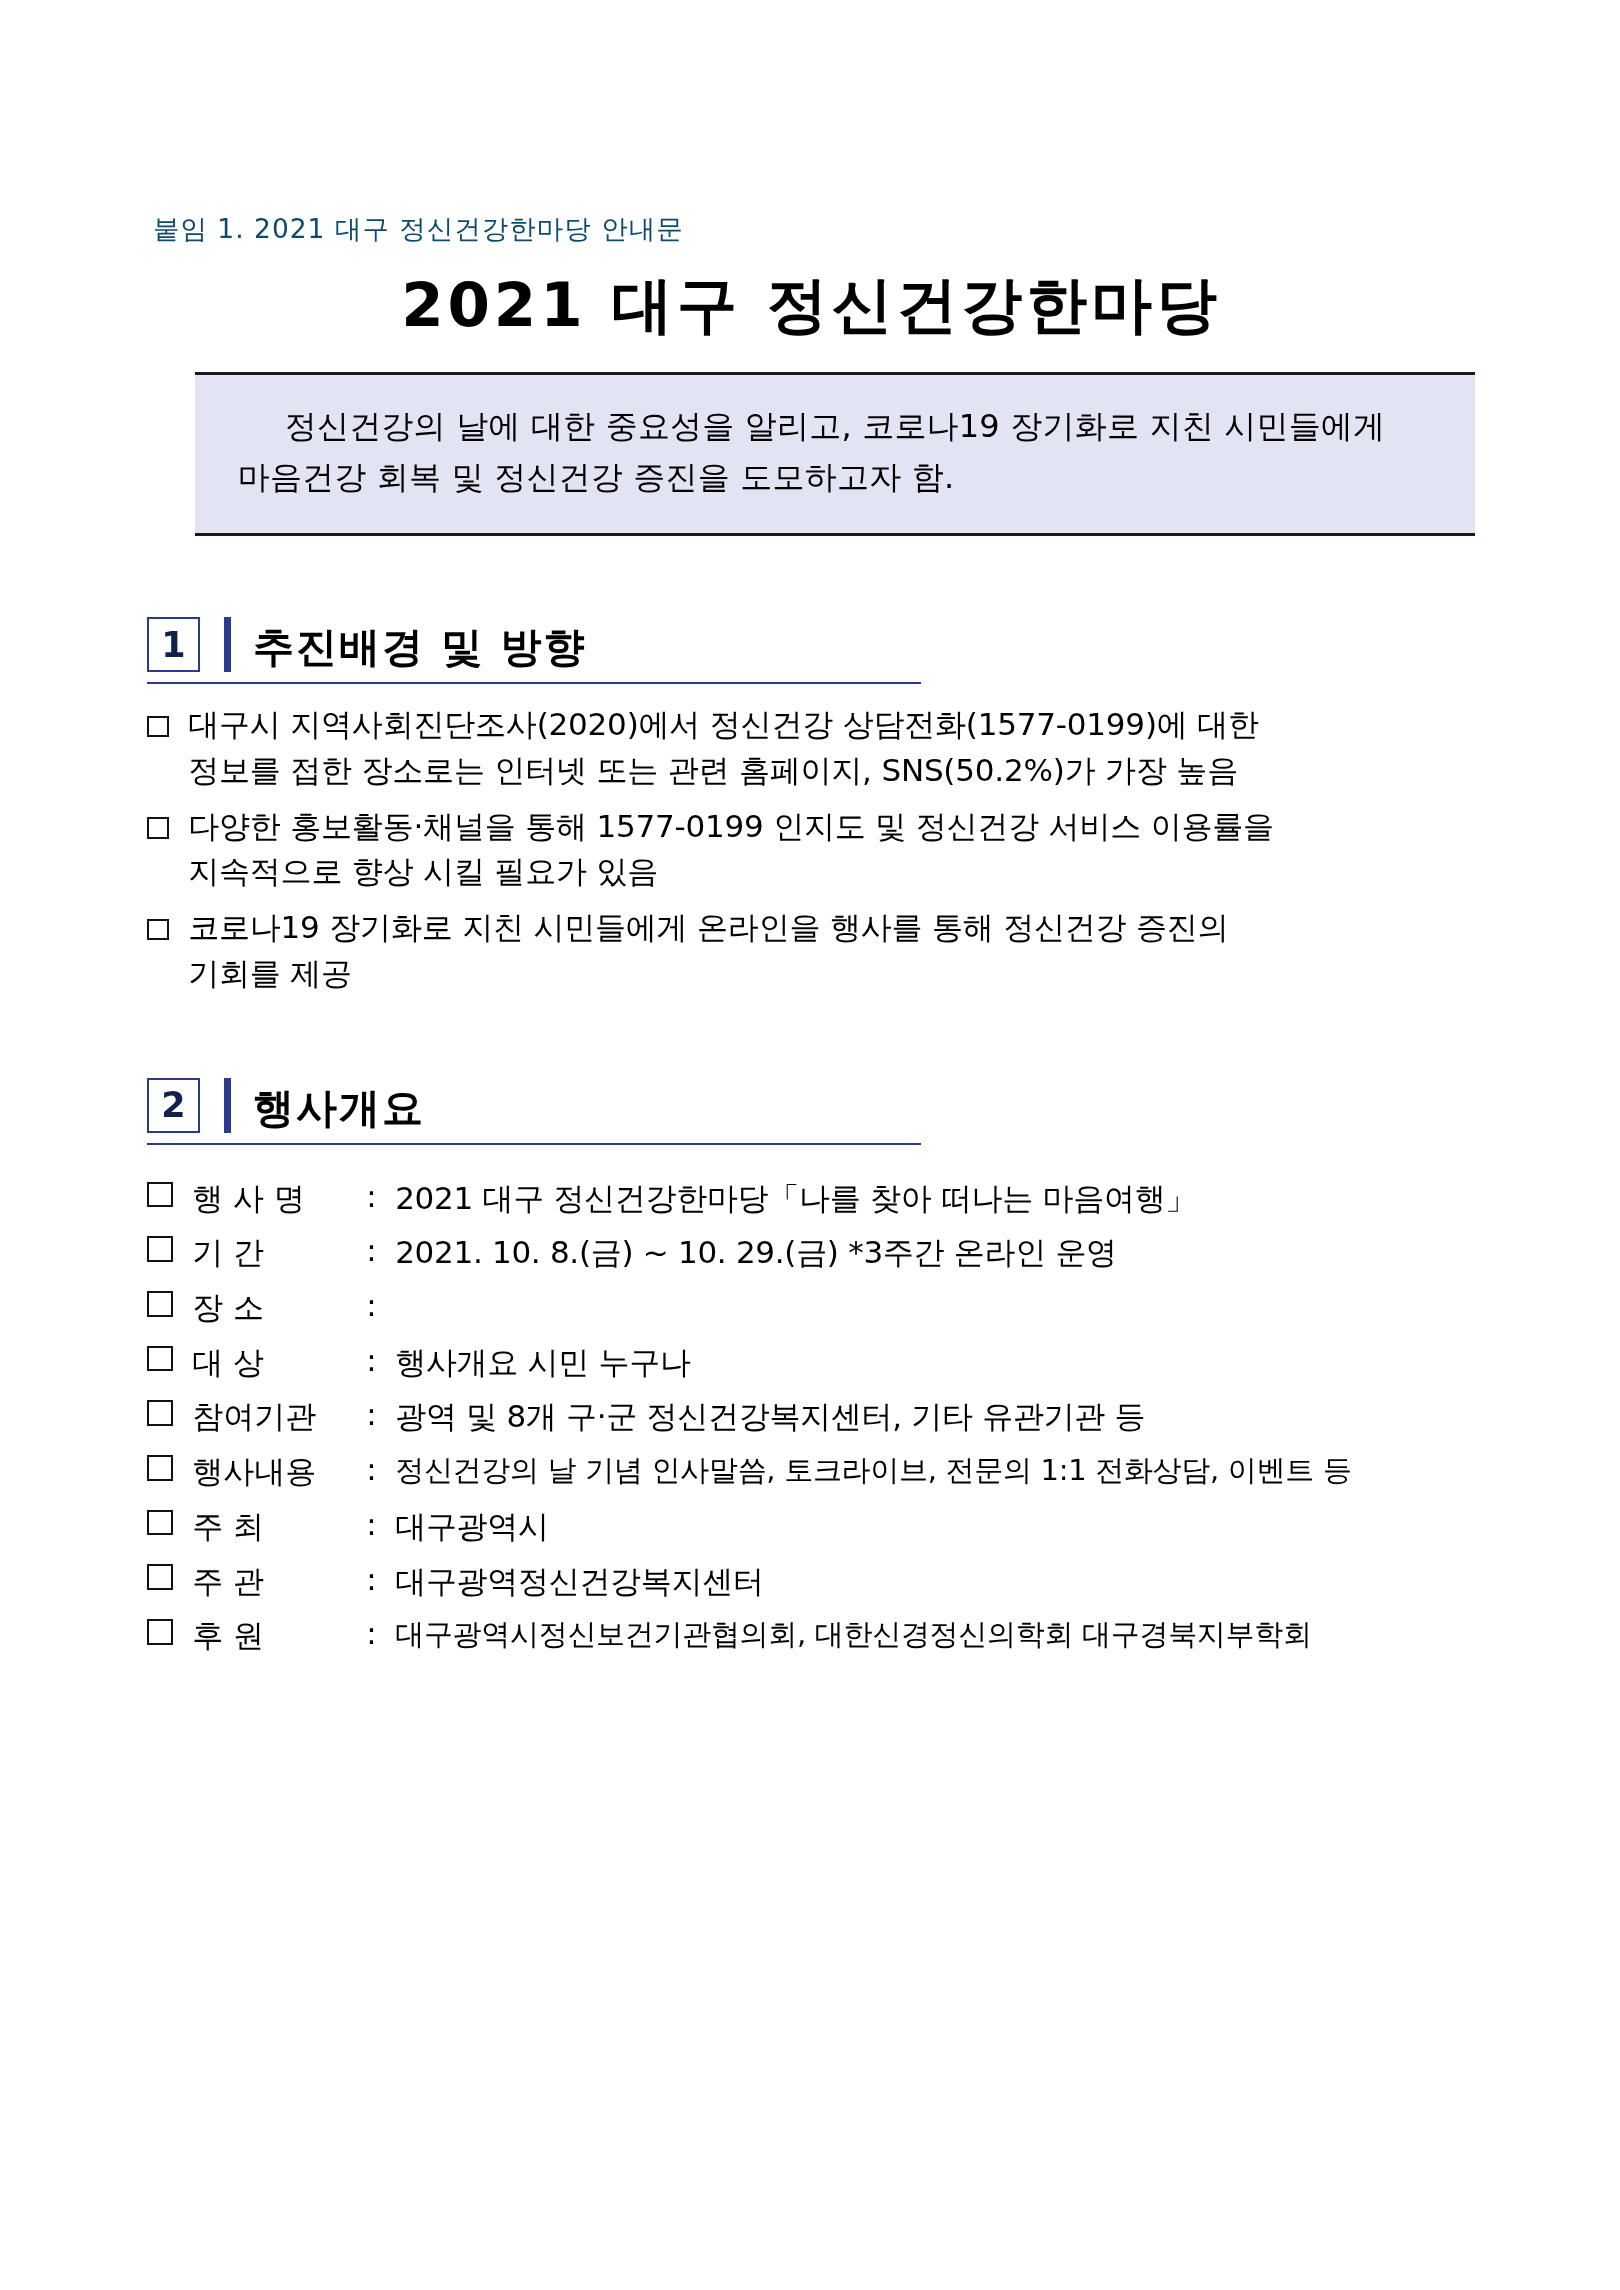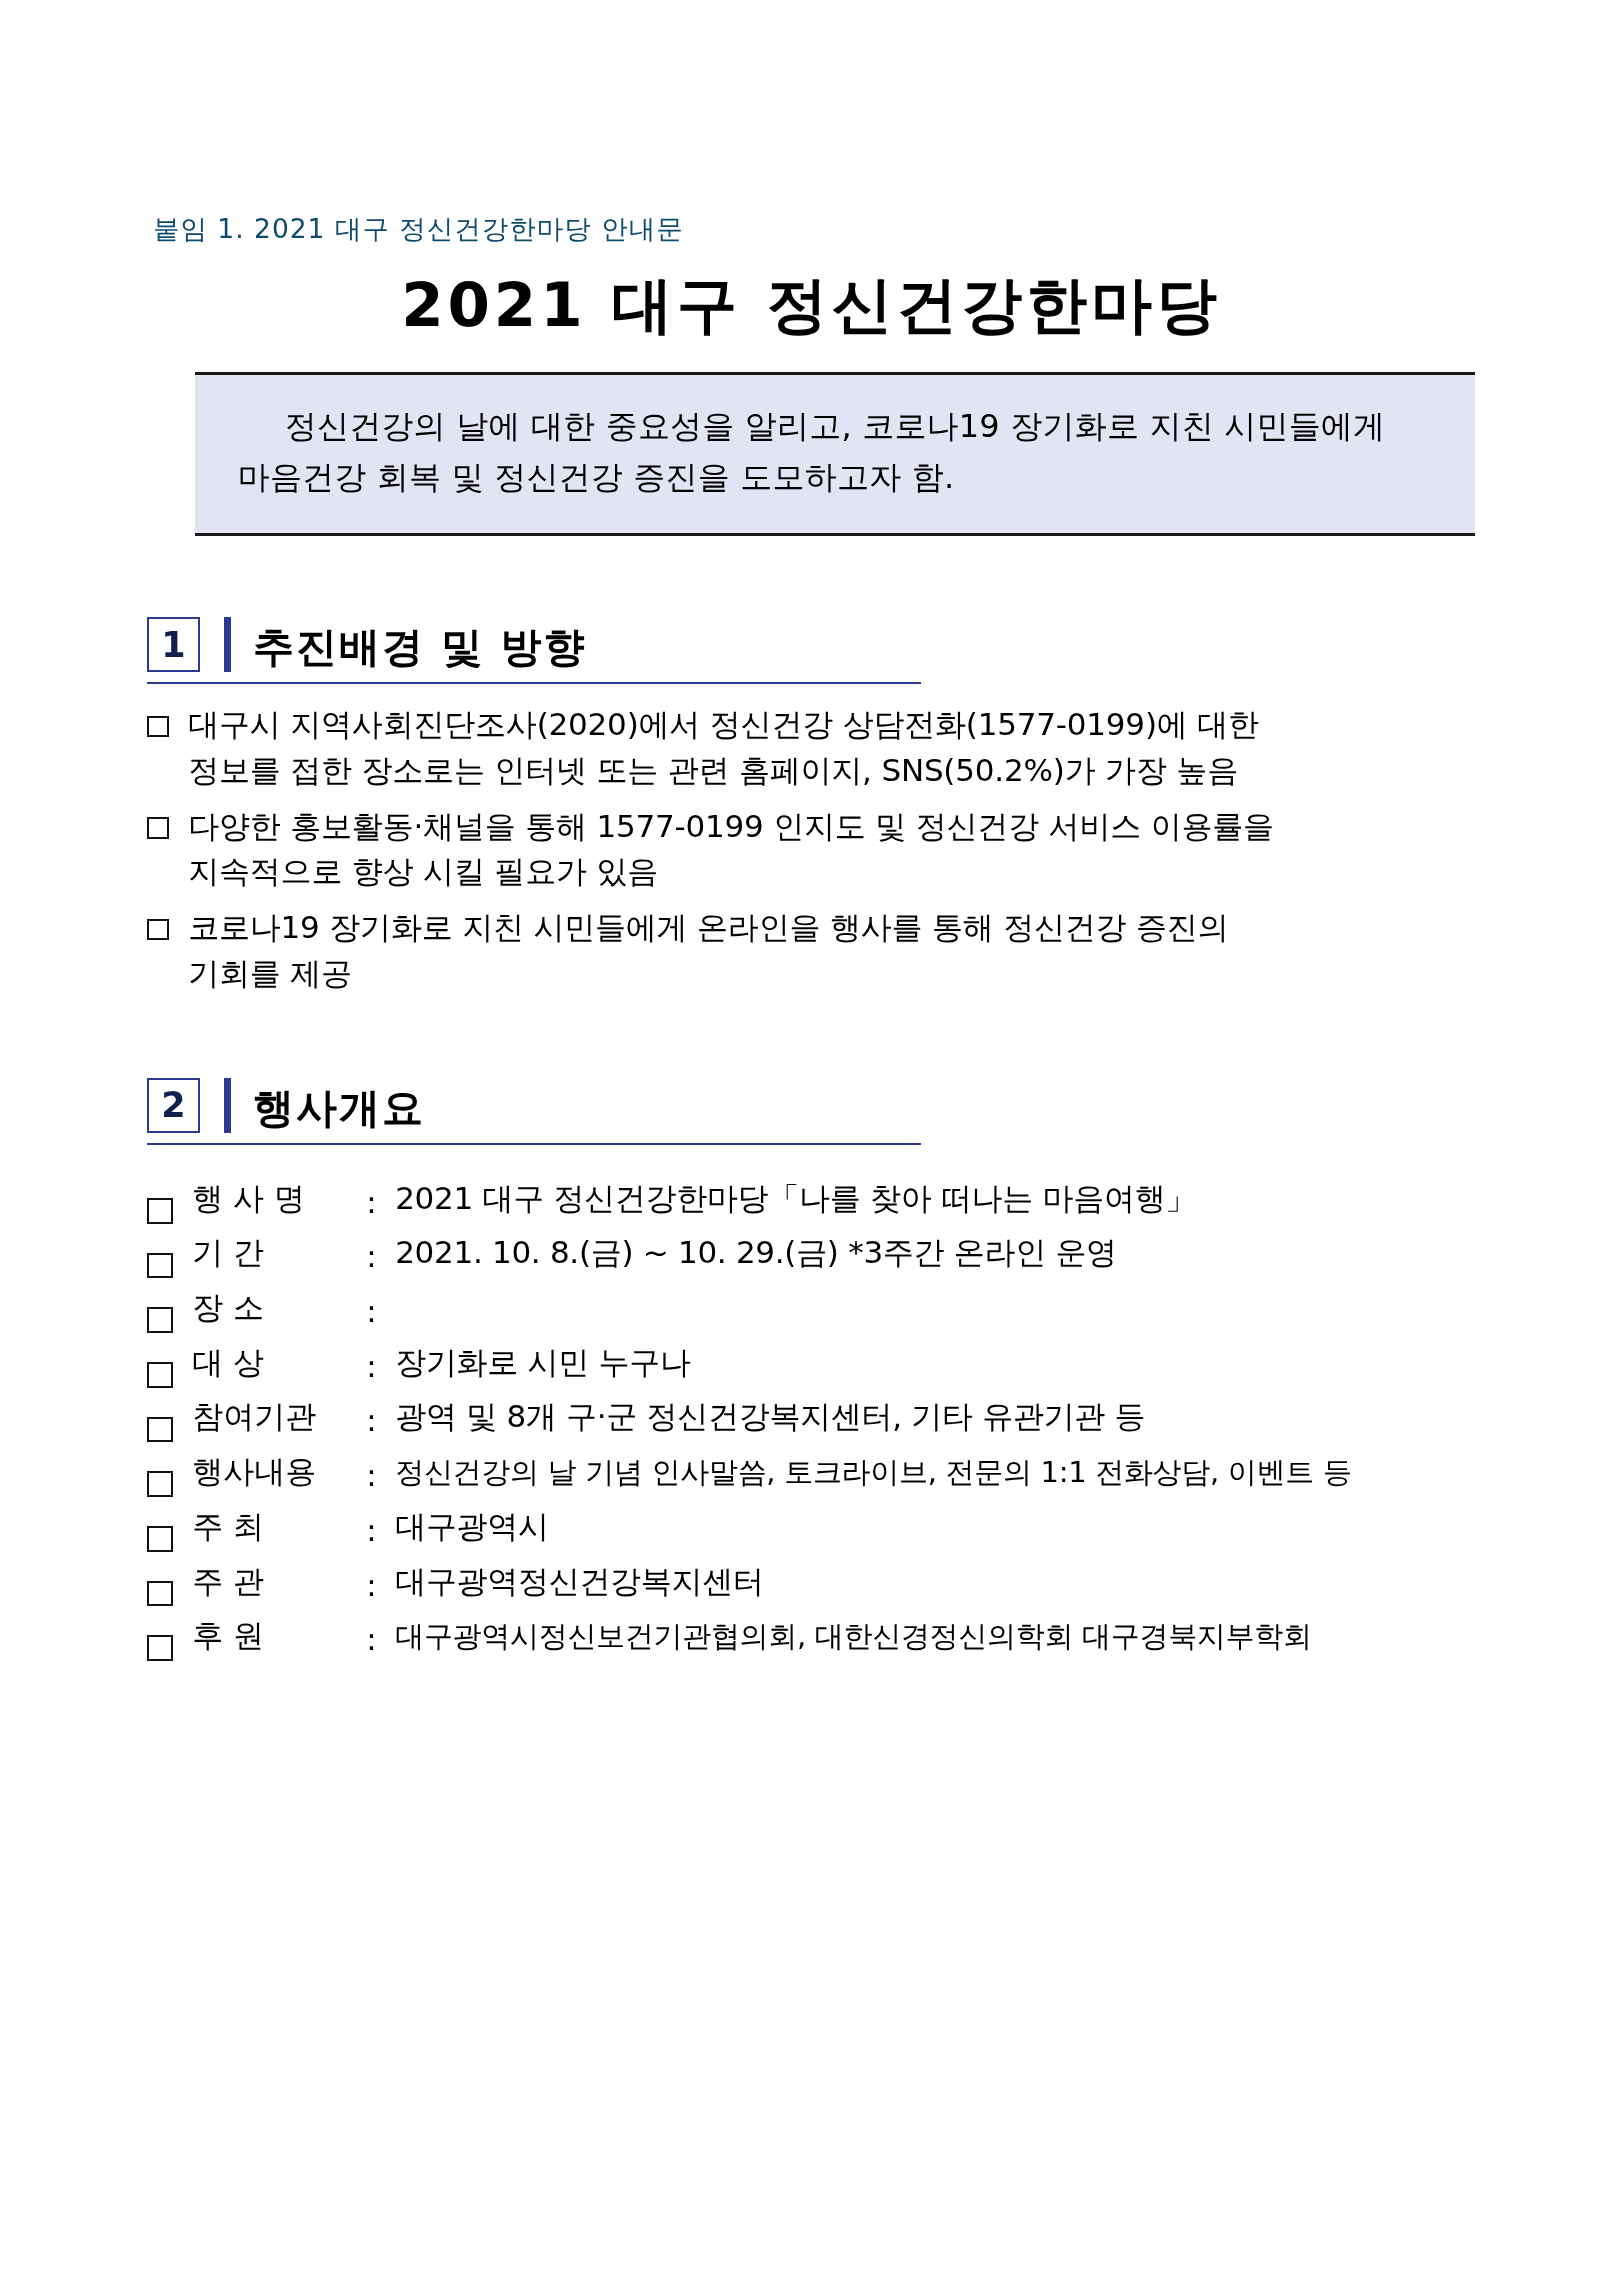--- a/index.html
+++ b/index.html
@@ -137,21 +137,21 @@
   .bullet .txt .ind {
     display: block;
   }
 
   
   .kv-list {
     margin-top: 33px;
   }
   .kv-row {
     display: flex;
-    align-items: flex-end;
+    align-items: flex-start;
     margin-bottom: 12.7px;
   }
   .kv-row .box {
     width: 21.6px;
     height: 21.6px;
     border: 2px solid #111;
     flex: 0 0 auto;
     margin-right: 19.6px;
     position: relative;
     top: 3.9px;
@@ -248,21 +248,21 @@
         </div>
         <div class="kv-row">
           <div class="box"></div>
           <div class="kv-key">장     소</div>
           <div class="kv-sep">:</div>
         </div>
         <div class="kv-row">
           <div class="box"></div>
           <div class="kv-key">대     상</div>
           <div class="kv-sep">:</div>
-          <div class="kv-val">장기화로 시민 누구나</div>
+          <div class="kv-val">행사개요 시민 누구나</div>
         </div>
         <div class="kv-row">
           <div class="box"></div>
           <div class="kv-key">참여기관</div>
           <div class="kv-sep">:</div>
           <div class="kv-val">광역 및 8개 구·군 정신건강복지센터, 기타 유관기관 등</div>
         </div>
         <div class="kv-row">
           <div class="box"></div>
           <div class="kv-key">행사내용</div>

